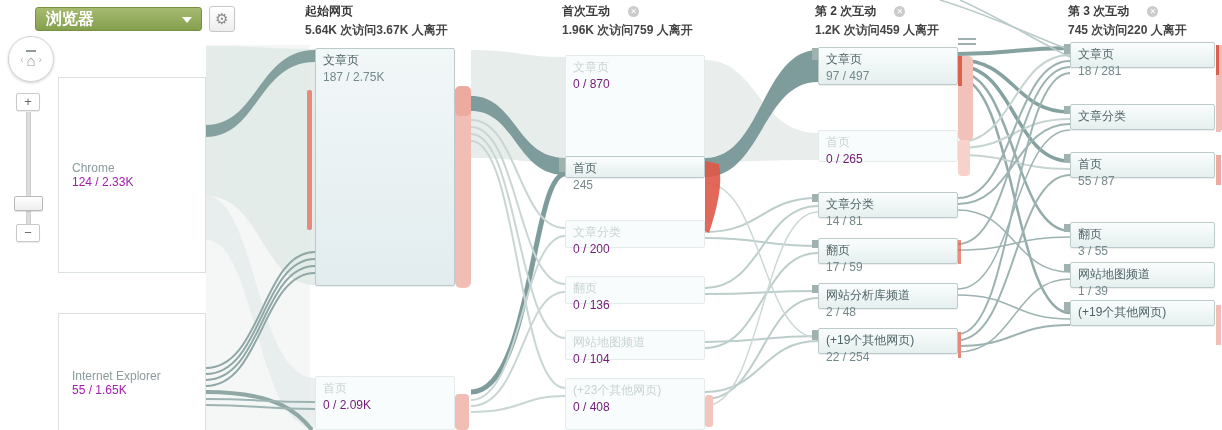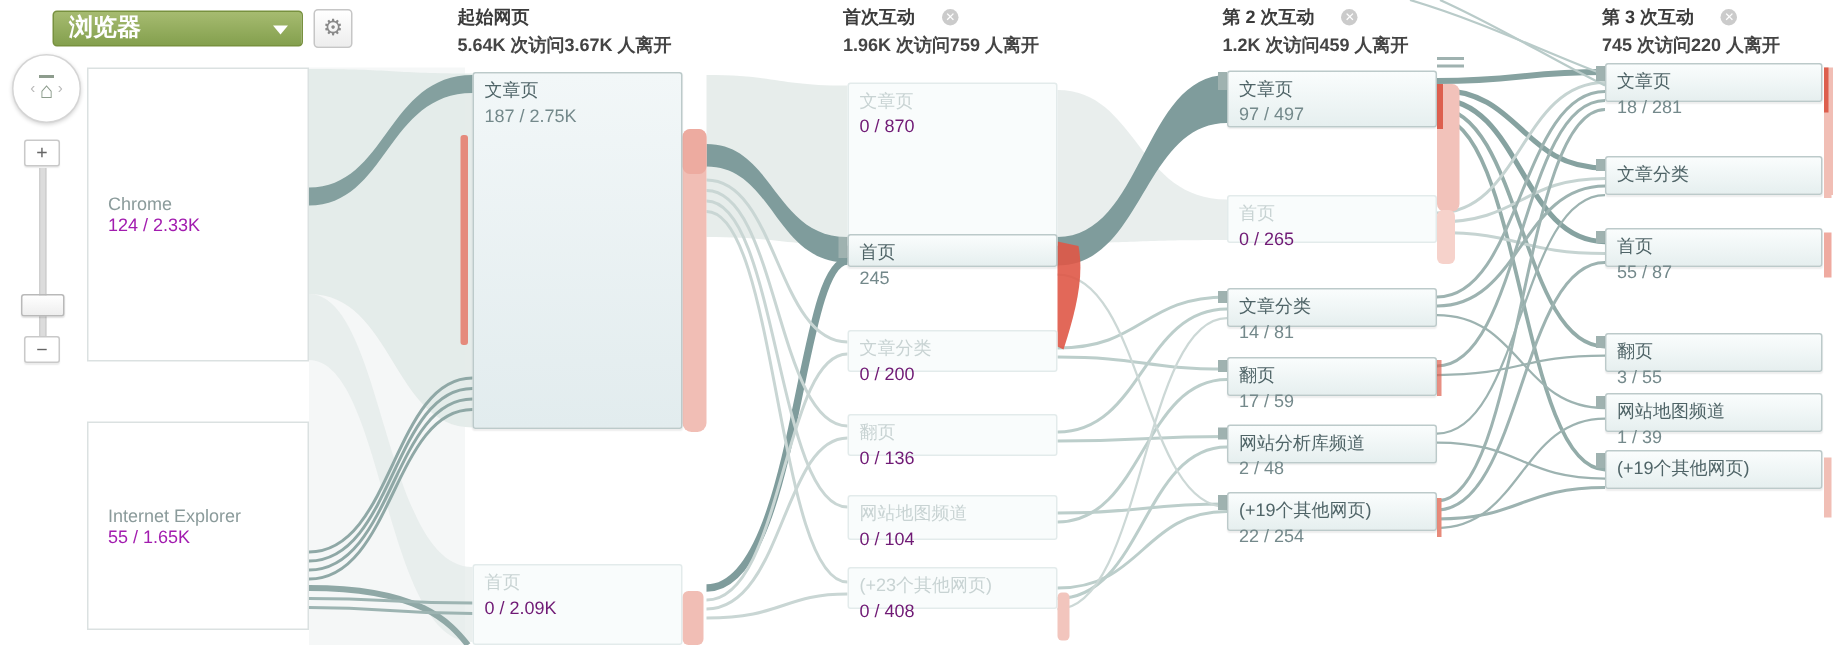--- a/index.html
+++ b/index.html
@@ -54,21 +54,21 @@
     background:linear-gradient(#fafdfd,#e6efef);box-shadow:0 1px 1px rgba(0,0,0,.07);
     font-size:12px;color:#4f6467;cursor:pointer;overflow:visible;
   }
   .node .lbl{display:block;padding:3px 7px 0;white-space:nowrap;}
   .node .val{display:block;padding:1px 7px 0;color:#74898b;white-space:nowrap;}
   .node.big{background:linear-gradient(#f2f7f8,#e2ecee);}
   .node.dim{border-color:#e3ebeb;background:rgba(246,250,250,.65);color:#c8d3d3;box-shadow:none;}
   .node.dim .val{color:#701a75;}
   .node.plain{
     background:#fff;border:1px solid #dbe1e1;border-radius:0;box-shadow:none;color:#8b9b9b;
-    display:flex;flex-direction:column;justify-content:center;padding-left:13px;
+    display:flex;flex-direction:column;justify-content:center;padding-left:13px;margin-top:32px;
   }
   .node.plain .lbl,.node.plain .val{padding:0;}
   .node.plain .val{color:#a21caf;}
   svg.flows{position:absolute;left:0;top:0;z-index:1;}
 </style>
 </head>
 <body>
 
 <svg class="flows" width="1222" height="430" viewBox="0 0 1222 430">
 
@@ -244,21 +244,21 @@
   <span class="val">0 / 200</span>
 </div>
 <div class="node dim" style="left:565px;top:276px;width:140px;height:28px">
   <span class="lbl">翻页</span>
   <span class="val">0 / 136</span>
 </div>
 <div class="node dim" style="left:565px;top:330px;width:140px;height:30px">
   <span class="lbl">网站地图频道</span>
   <span class="val">0 / 104</span>
 </div>
-<div class="node dim" style="left:565px;top:378px;width:140px;height:28px">
+<div class="node dim" style="left:565px;top:378px;width:140px;height:52px">
   <span class="lbl">(+23个其他网页)</span>
   <span class="val">0 / 408</span>
 </div>
 
 <div class="node" style="left:818px;top:47px;width:140px;height:38px">
   <span class="lbl">文章页</span>
   <span class="val">97 / 497</span>
 </div>
 <div class="node dim" style="left:818px;top:130px;width:140px;height:32px">
   <span class="lbl">首页</span>

